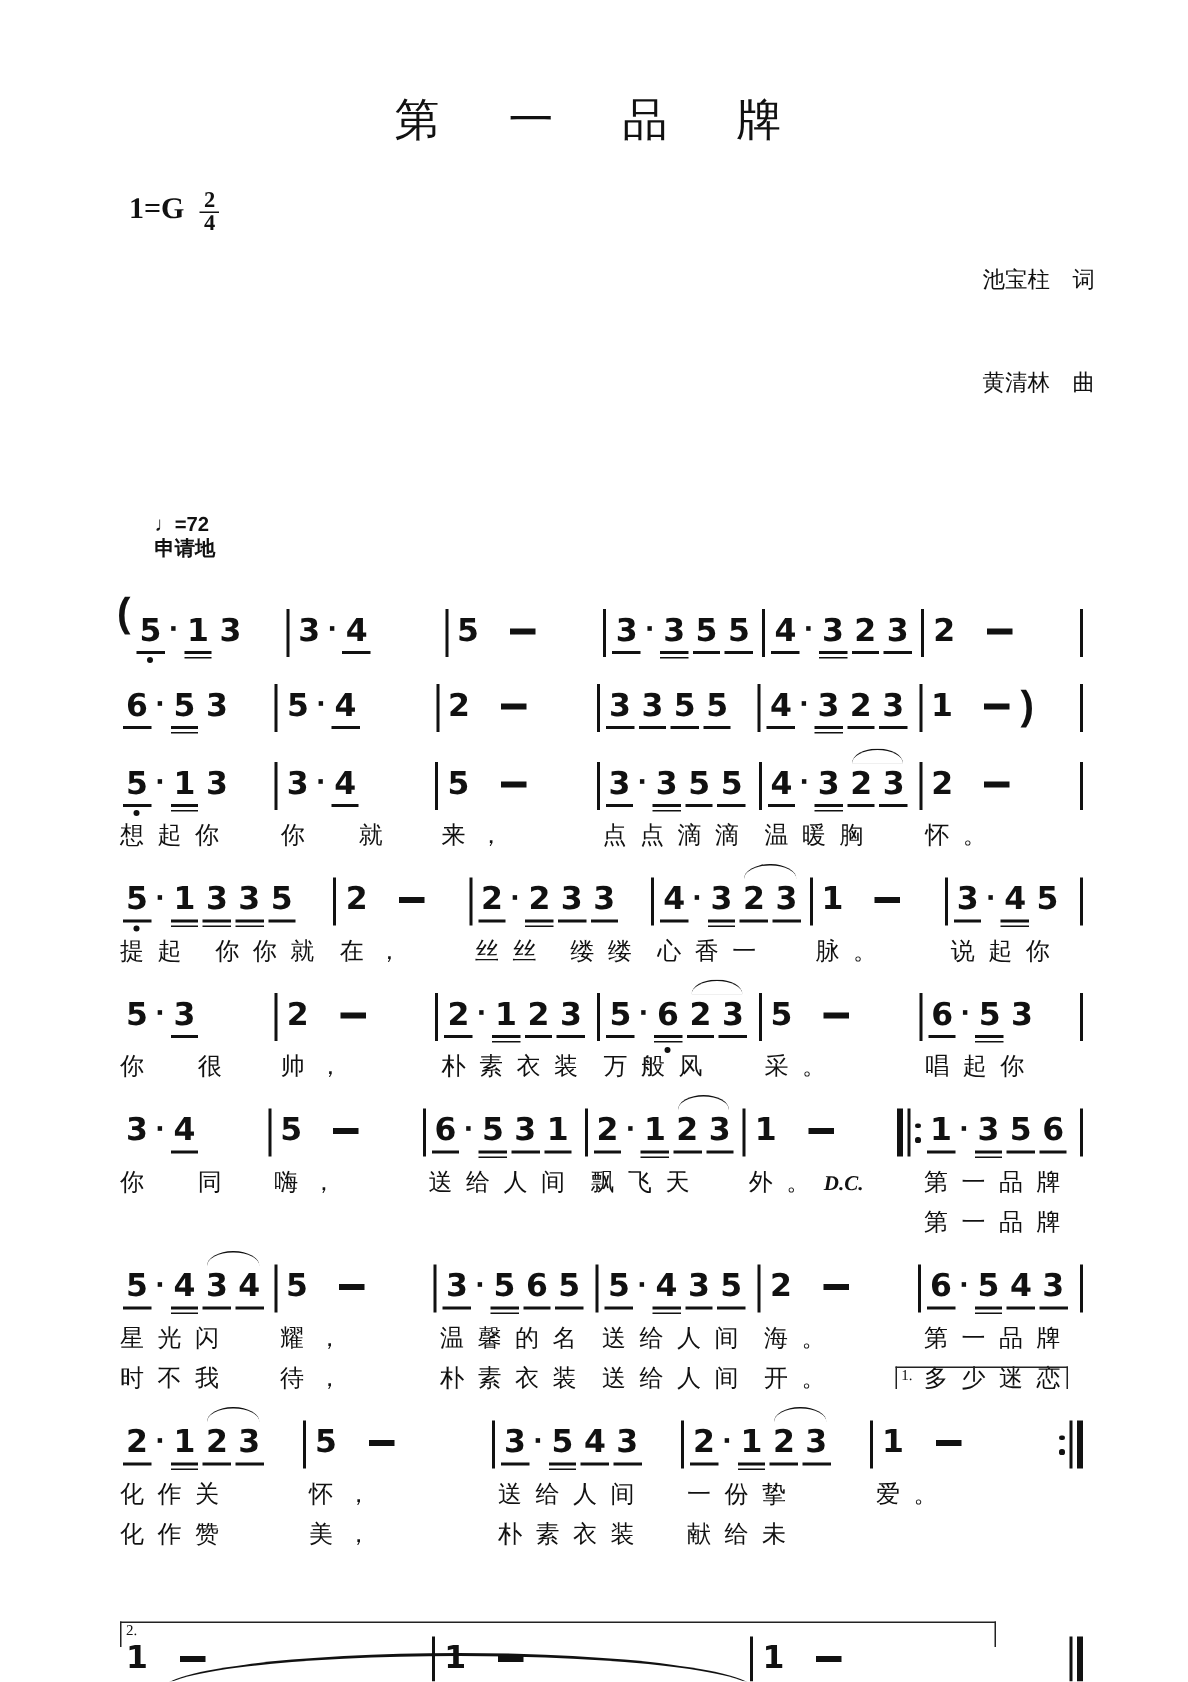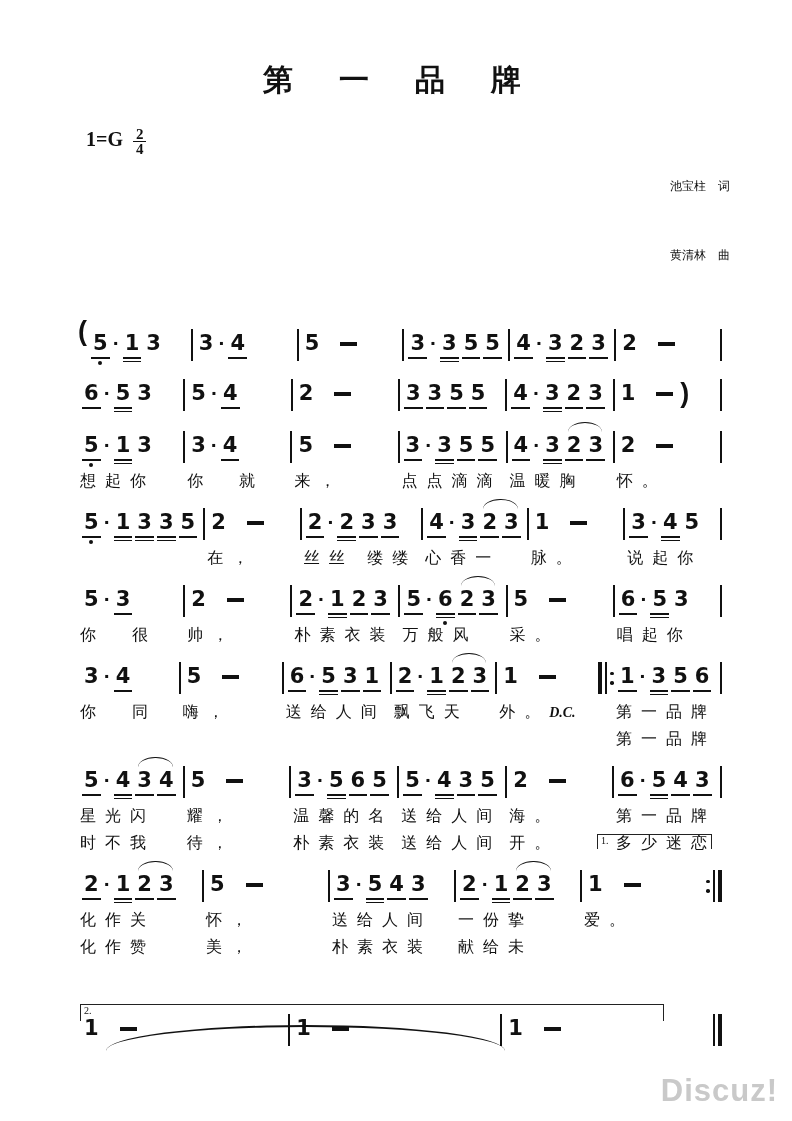--- a/index.html
+++ b/index.html
@@ -1,26 +1,26 @@
 <!DOCTYPE html>
 <html><head>
 <meta charset="utf-8">
 <style>
   html,body{margin:0;padding:0;background:#fff;}
   .page{position:relative;width:792px;height:1121px;background:#fff;overflow:hidden;
         font-family:"Liberation Sans","DejaVu Sans",sans-serif;color:#111;}
-  .title{margin-top:60px;text-align:center;font-size:30px;font-weight:bold;
+  .title{margin-top:60px;text-align:center;font-size:30px;font-weight:normal;
          letter-spacing:8px;white-space:pre;}
   .meta{display:flex;justify-content:space-between;align-items:flex-start;
         padding:0 62px 0 86px;margin-top:26px;}
   .keysig{font-family:"Liberation Serif","DejaVu Serif",serif;font-size:20px;font-weight:bold;}
   .ts{display:inline-block;vertical-align:-8px;margin-left:10px;text-align:center;}
   .ts b{display:block;font-size:15px;line-height:14px;padding:0 3px;}
   .ts b.num{border-bottom:1.6px solid #111;}
-  .credits{font-size:12px;line-height:23px;text-align:left;white-space:pre;margin-top:2px;}
+  .credits{font-size:15px;line-height:23px;text-align:left;white-space:pre;margin-top:2px;}
   .temporow{padding-left:88px;margin-top:14px;font-size:13.5px;font-weight:bold;white-space:pre;}
   .tempo{margin-right:28px;}
   
   .score{padding:4px 70px 0 78px;}
   .system{position:relative;margin-top:4px;}
   .measures{display:flex;align-items:flex-start;width:100%;}
   .measure{flex:1;display:flex;flex-direction:column;position:relative;padding-right:4px;}
   .notes{display:inline-flex;gap:7px;align-items:flex-start;position:relative;
          padding:12px 4px 10px 6px;}
   .note{position:relative;display:inline-block;font-family:"DejaVu Sans","Liberation Sans",sans-serif;
@@ -66,20 +66,24 @@
   <div class="meta">
     <div class="keysig">
       <span>1=G</span><span class="ts"><b class="num">2</b><b>4</b></span>
     </div>
     <div class="credits">
       <div>池宝柱　词</div>
       <div>黄清林　曲</div>
     </div>
   </div>
 
+  <div class="temporow">
+    <span class="tempo">♩=72</span>
+    <span>申请地</span>
+  </div>
 
   <div class="score" id="score">
       <div class="system">
         <div class="measures">
           <span class="paren">(</span>
           <div class="measure">
             <div class="notes">
               <span class="note">5<i class="ul" style="bottom: -4px;"></i><i class="odot" style="bottom: -10.4px;"></i></span>
               <span class="rdot">·</span>
               <span class="note">1<i class="ul" style="bottom: -4px;"></i><i class="ul" style="bottom: -7.4px;"></i></span>
@@ -289,20 +293,21 @@
         <div class="measures">
           <div class="measure">
             <div class="notes">
               <span class="note">5<i class="ul" style="bottom: -4px;"></i><i class="odot" style="bottom: -10.4px;"></i></span>
               <span class="rdot">·</span>
               <span class="note">1<i class="ul" style="bottom: -4px;"></i><i class="ul" style="bottom: -7.4px;"></i></span>
               <span class="note">3<i class="ul" style="bottom: -4px;"></i><i class="ul" style="bottom: -7.4px;"></i></span>
               <span class="note">3<i class="ul" style="bottom: -4px;"></i><i class="ul" style="bottom: -7.4px;"></i></span>
               <span class="note">5<i class="ul" style="bottom: -4px;"></i></span>
             </div>
+            <div class="lyric">提起 你你就</div>
           </div>
           <span class="barwrap">
             <i class="bl"></i>
           </span>
           <div class="measure">
             <div class="notes">
               <span class="note">2</span>
               <span class="dash"></span>
             </div>
             <div class="lyric">在，</div>
@@ -721,14 +726,13 @@
             <div class="lyric"></div>
           </div>
           <span class="barwrap">
             <i class="bl"></i>
             <i class="blthick"></i>
           </span>
         </div>
       </div>
     </div>
 
-  <div class="watermark">Discuz!</div>
 </div>
 
 </body></html>

